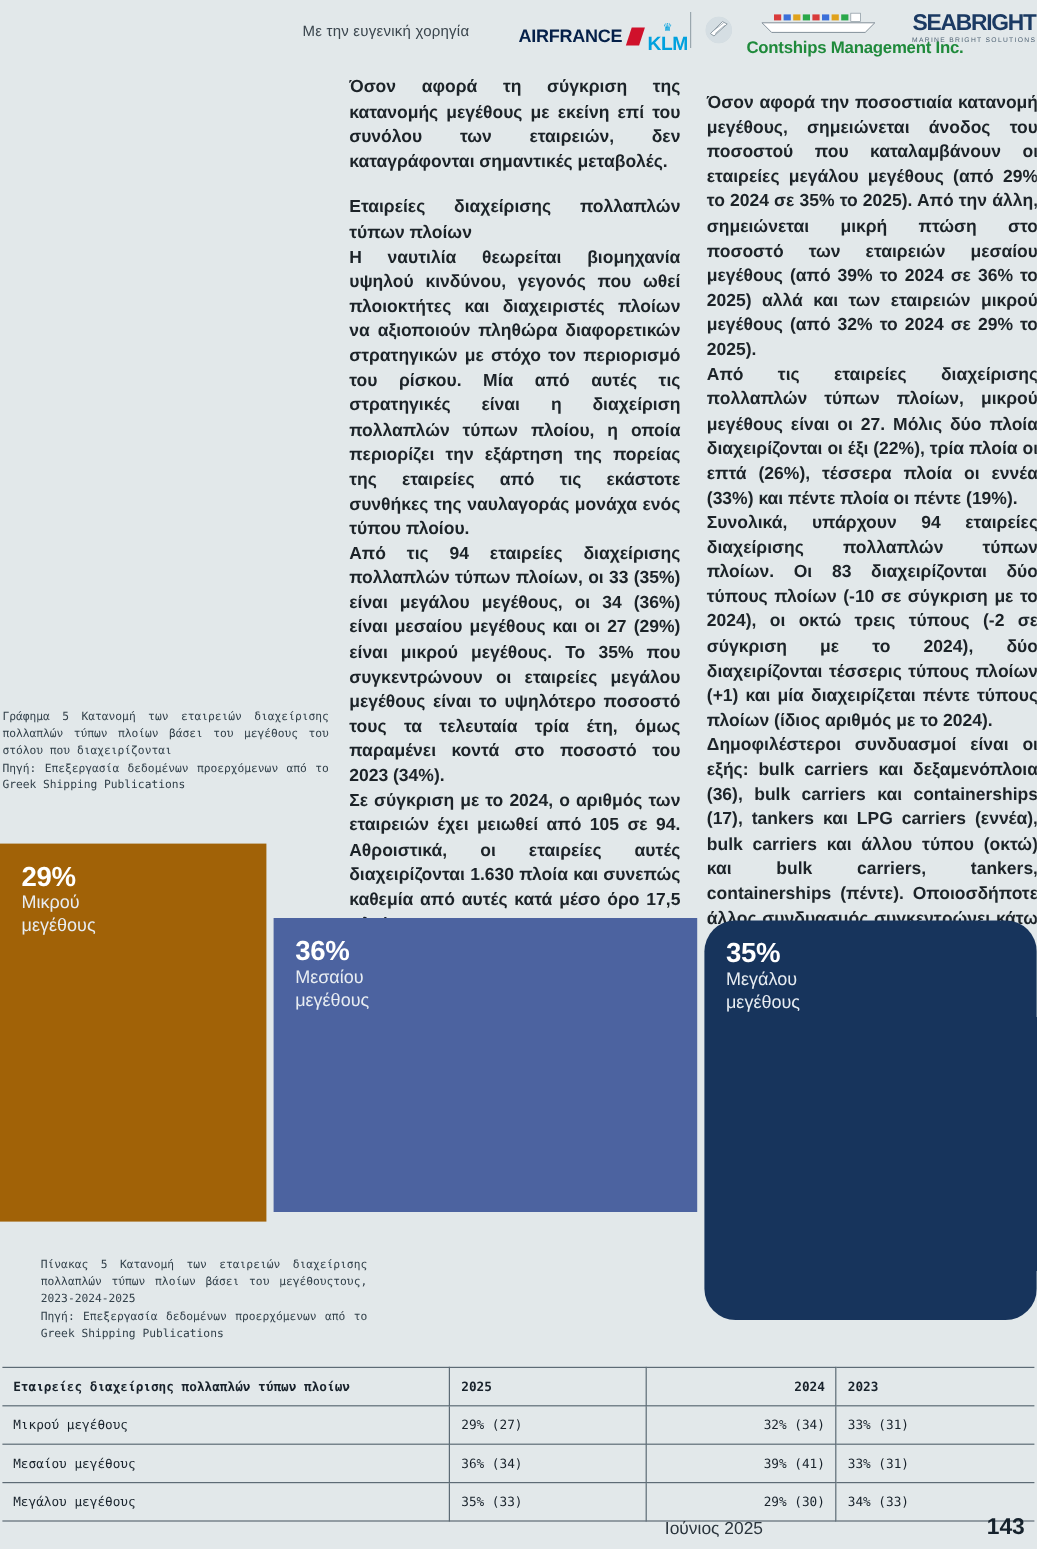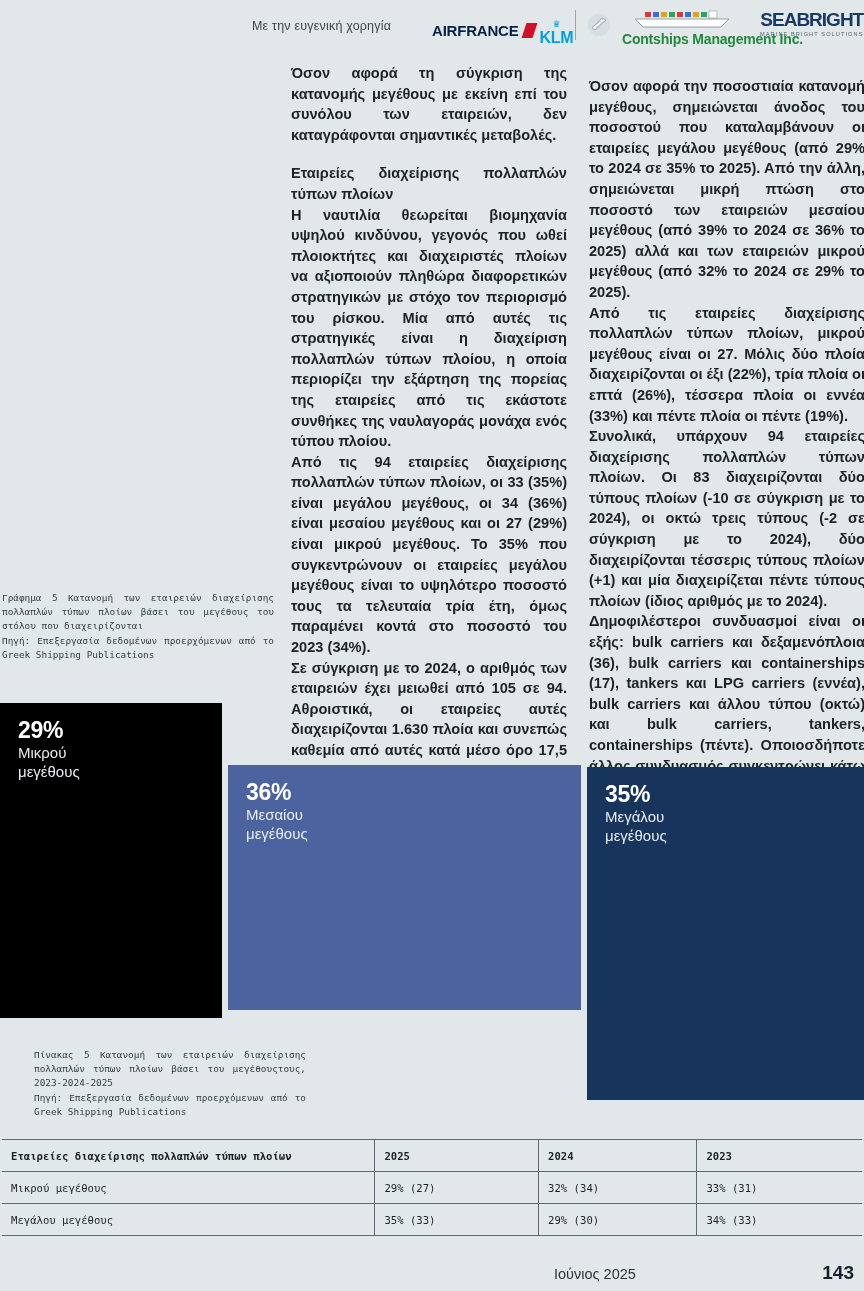--- a/index.html
+++ b/index.html
@@ -151,23 +151,23 @@
     font-size: 23px;
     font-weight: bold;
     line-height: 26px;
     letter-spacing: -.3px;
   }
   .block .lbl {
     font-size: 15px;
     line-height: 19px;
     color: #e8edf2;
   }
-  .block-small  { left: 0px;   top: 703px; width: 222px; height: 315px; background: #000000; }
+  .block-small  { left: 0px;   top: 703px; width: 222px; height: 315px; background: #a16207; }
   .block-medium { left: 228px; top: 765px; width: 353px; height: 245px; background: #4c63a0; }
-  .block-large  { left: 587px; top: 767px; width: 277px; height: 333px; background: #17345c; }
+  .block-large  { left: 587px; top: 767px; width: 277px; height: 333px; background: #17345c; border-radius: 26px; }
 
   
   .data-table {
     position: absolute;
     left: 2px;
     top: 1139px;
     width: 860px;
     border-collapse: collapse;
     font-family: "DejaVu Sans Mono", monospace;
     font-size: 10.6px;
@@ -175,21 +175,21 @@
   }
   .data-table td {
     border-top: 1.4px solid #5d6b75;
     border-bottom: 1.4px solid #5d6b75;
     padding: 7px 9px;
     height: 17px;
     vertical-align: middle;
   }
   .data-table td.c1 { width: 386px; border-right: 1.4px solid #5d6b75; }
   .data-table td.c2 { width: 158px; border-right: 1.4px solid #5d6b75; }
-  .data-table td.c3 { width: 152px; border-right: 1.4px solid #5d6b75; }
+  .data-table td.c3 { width: 152px; border-right: 1.4px solid #5d6b75; text-align: right; }
   .data-table td.c4 { width: 160px; }
   .data-table tr.head td { font-weight: bold; }
 
   
   .footer-date {
     position: absolute;
     left: 554px; top: 1266px;
     font-size: 14.5px;
     color: #2a343c;
   }
@@ -302,20 +302,26 @@
       <td class="c3">2024</td>
       <td class="c4">2023</td>
     </tr>
     <tr>
       <td class="c1">Μικρού μεγέθους</td>
       <td class="c2">29% (27)</td>
       <td class="c3">32% (34)</td>
       <td class="c4">33% (31)</td>
     </tr>
     <tr>
+      <td class="c1">Μεσαίου μεγέθους</td>
+      <td class="c2">36% (34)</td>
+      <td class="c3">39% (41)</td>
+      <td class="c4">33% (31)</td>
+    </tr>
+    <tr>
       <td class="c1">Μεγάλου μεγέθους</td>
       <td class="c2">35% (33)</td>
       <td class="c3">29% (30)</td>
       <td class="c4">34% (33)</td>
     </tr>
   </tbody>
 </table>
 
 <div class="footer-date">Ιούνιος 2025</div>
 <div class="footer-page">143</div>

